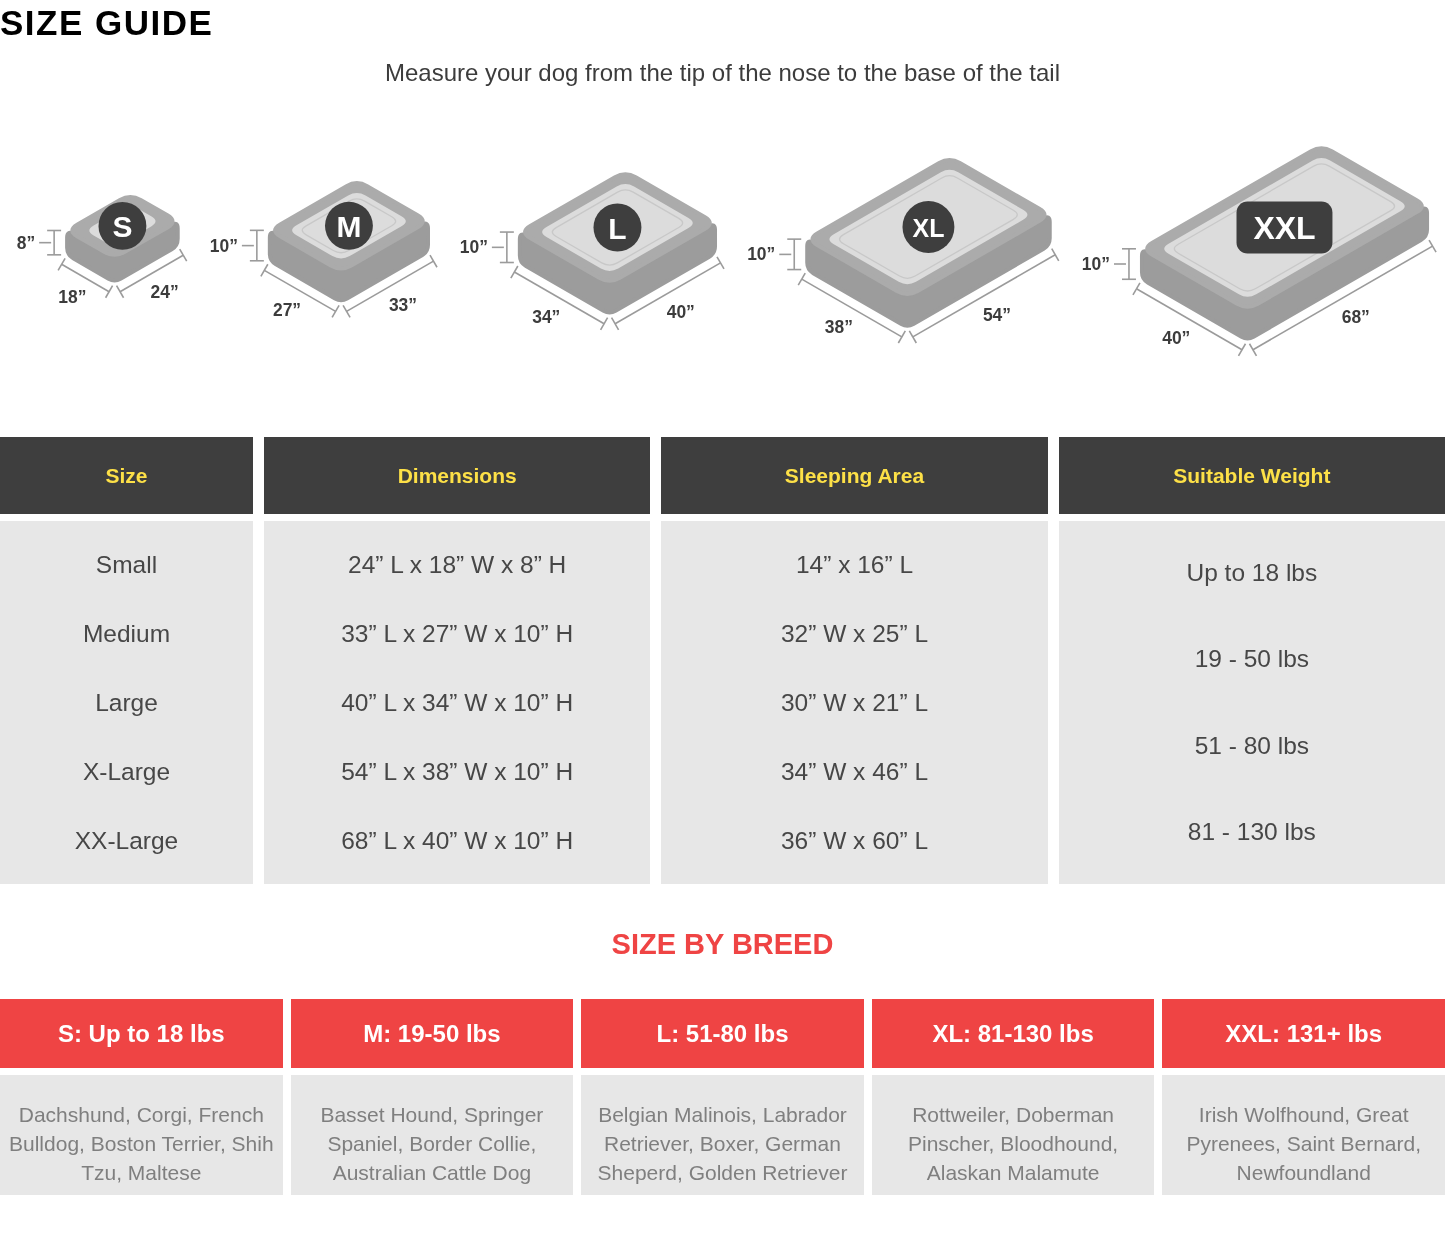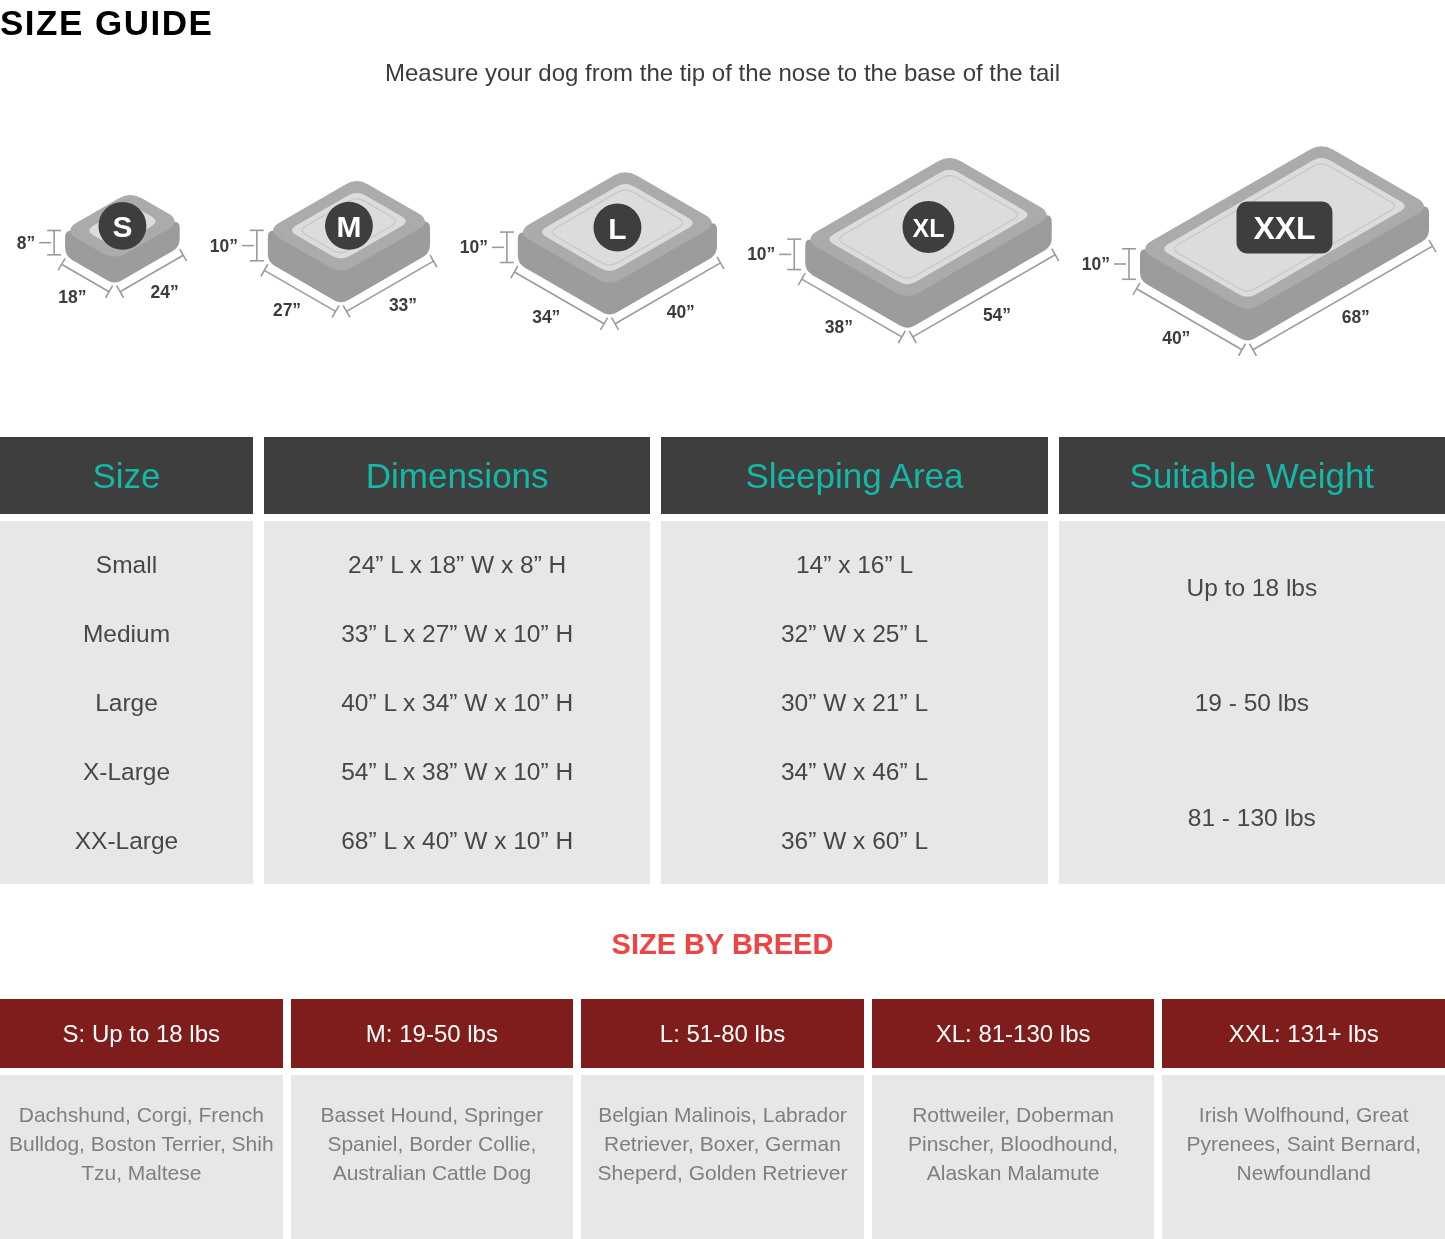--- a/index.html
+++ b/index.html
@@ -8,29 +8,29 @@
 
   .title{ text-align:left; font-size:35px; font-weight:bold; letter-spacing:1.5px; padding-top:3px; color:#000000;}
   .subtitle{ text-align:center; font-size:24px; line-height:37px; margin-top:11px; color:#3C3C3C;}
 
   .beds{ display:flex; align-items:center; justify-content:space-between; margin-top:34px; height:248px; padding:0 6px 0 2px;}
   .beds svg{display:block;}
   .dimlabel{ font-size:17.5px; font-weight:600; fill:#3C3C3C;}
 
   .size-table{ display:grid; grid-template-columns:253px 1fr 1fr 1fr; column-gap:11px; margin-top:64px;}
   .col{ display:flex; flex-direction:column; row-gap:7px;}
-  .col-header{ height:77px; background:#3E3E3E; color:#14b8a6; display:flex; align-items:center; justify-content:center; font-size:35px; font-weight:normal;}
+  .col-header{ height:77px; background:#3E3E3E; color:#fde047; display:flex; align-items:center; justify-content:center; font-size:21px; font-weight:bold;}
   .col-body{ height:363px; background:#E7E7E7; display:flex; flex-direction:column; justify-content:space-around; padding:9px 0; box-sizing:border-box;}
   .cell{ text-align:center; font-size:24.5px; color:#474747;}
 
   .breed-title{ text-align:center; font-size:29px; font-weight:bold; margin-top:44px; color:#ef4444;}
   .breed-grid{ display:grid; grid-template-columns:repeat(5,1fr); column-gap:8px; margin-top:38px;}
   .breed-card{ display:flex; flex-direction:column; row-gap:7px;}
-  .breed-header{ height:69px; background:#7f1d1d; color:#fff; display:flex; align-items:center; justify-content:center; font-size:24px; font-weight:normal;}
-  .breed-body{ height:164px; background:#E7E7E7; box-sizing:border-box; padding:25px 9px 16px; text-align:center; font-size:21px; line-height:29px; color:#7F7F7F;}
+  .breed-header{ height:69px; background:#ef4444; color:#fff; display:flex; align-items:center; justify-content:center; font-size:24px; font-weight:bold;}
+  .breed-body{ height:120px; background:#E7E7E7; box-sizing:border-box; padding:25px 9px 16px; text-align:center; font-size:21px; line-height:29px; color:#7F7F7F;}
 </style>
 </head>
 <body>
 
 <div class="page">
 
   <div class="title">SIZE GUIDE</div>
   <div class="subtitle">
     <div>Measure your dog from the tip of the nose to the base of the tail</div>
   </div>
@@ -172,20 +172,21 @@
           <div class="cell">30” W x 21” L</div>
           <div class="cell">34” W x 46” L</div>
           <div class="cell">36” W x 60” L</div>
         </div>
     </div>
     <div class="col">
       <div class="col-header">Suitable Weight</div>
       <div class="col-body">
           <div class="cell">Up to 18 lbs</div>
           <div class="cell">19 - 50 lbs</div>
+          <div class="cell">51 - 80 lbs</div>
           <div class="cell">81 - 130 lbs</div>
         </div>
     </div>
   </div>
 
   <div class="breed-title">SIZE BY BREED</div>
 
   <div class="breed-grid">
     <div class="breed-card">
       <div class="breed-header">S: Up to 18 lbs</div>

